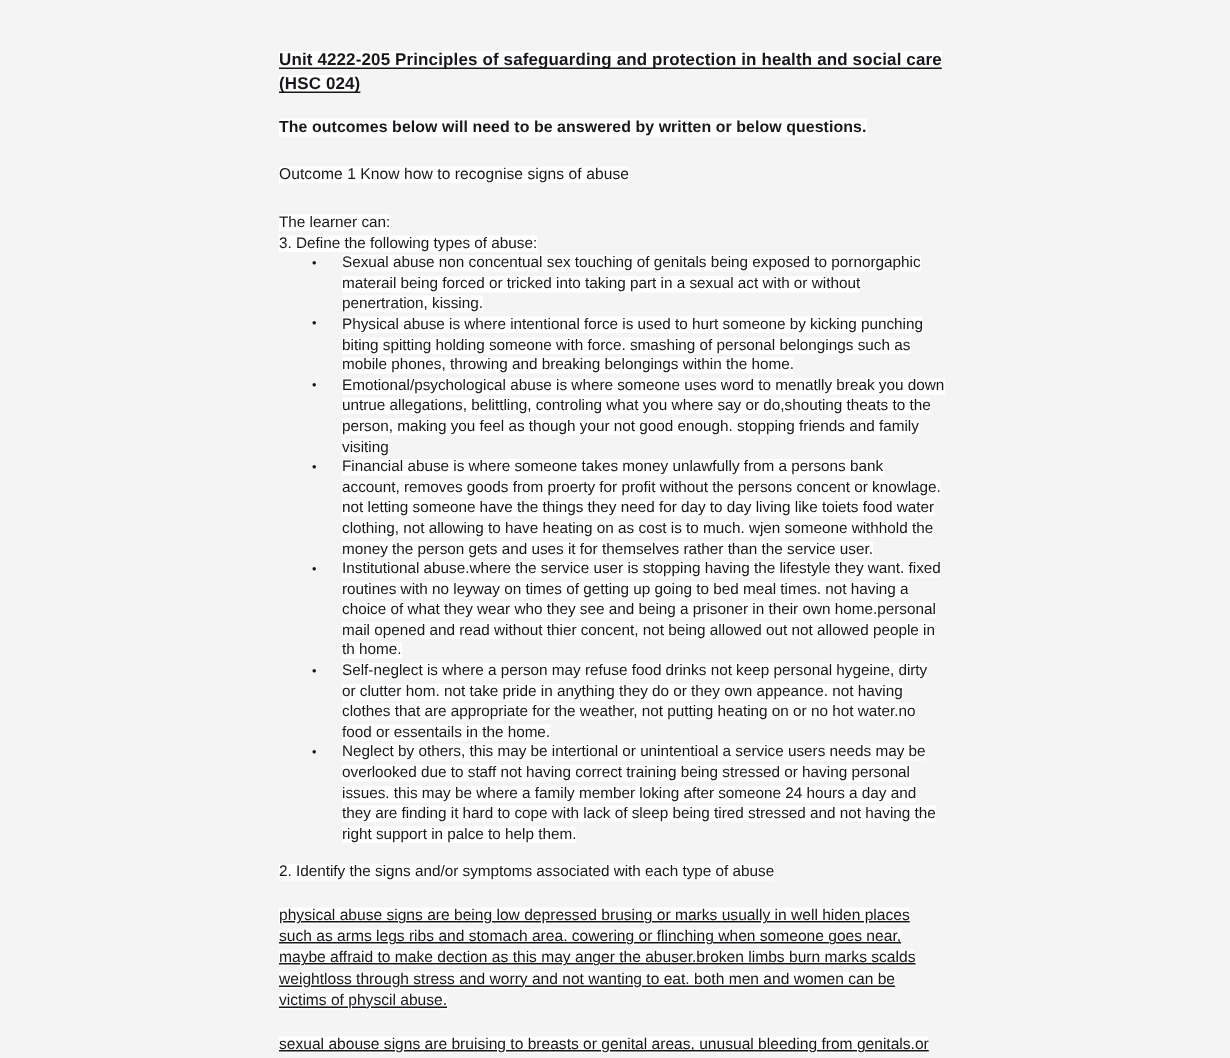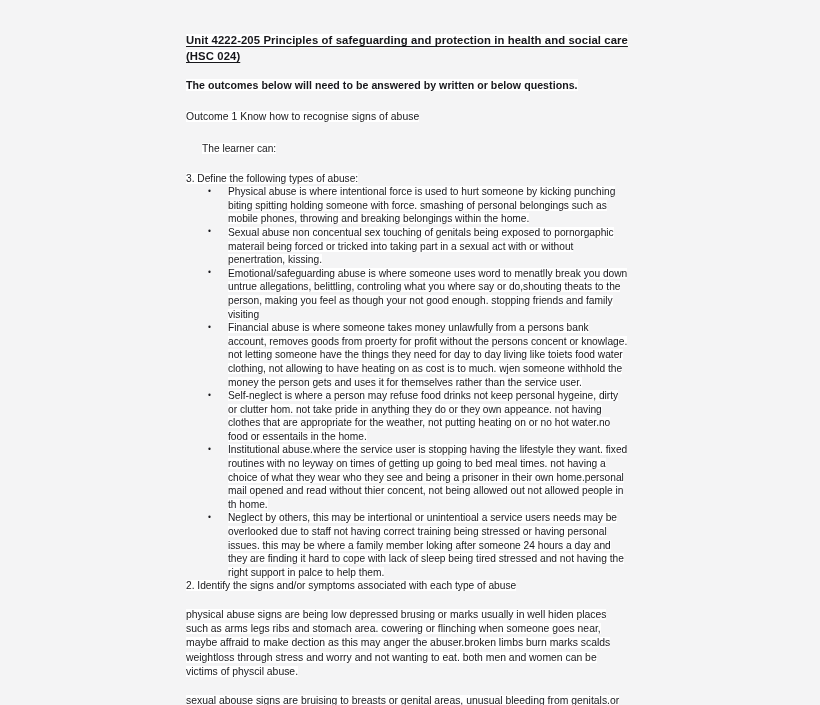--- a/index.html
+++ b/index.html
@@ -55,29 +55,29 @@
   .outcome-heading {
     font-size: 10.4px;
     font-weight: normal;
     line-height: 15px;
     letter-spacing: .05px;
     margin: 0 0 18px 0;
   }
   .lead-line {
     font-size: 10.2px;
     line-height: 13.6px;
-    margin: 16px;
+    margin: 0;
   }
   .numbered {
     font-size: 10.2px;
     line-height: 13.6px;
     margin: 0;
   }
   .numbered.spaced-top {
-    margin-top: 0px;
+    margin-top: 12px;
   }
 
   ul.abuse-list {
     list-style: none;
     margin: 0;
     padding: 0;
   }
   ul.abuse-list > li {
     position: relative;
     margin: 0 0 0 0;
@@ -92,20 +92,21 @@
     top: -0.5px;
     font-size: 8.5px;
     line-height: 13.6px;
     color: #18181c;
   }
 
   .para {
     font-size: 10.4px;
     line-height: 14.2px;
     margin: 0;
+    text-decoration: underline;
   }
   .gap-md { height: 15px; }
 </style>
 </head>
 <body>
 
 <div class="page">
   <div class="doc-body">
 
     <h1 class="doc-title">
@@ -123,36 +124,36 @@
     <p class="lead-line">
       <span class="hl">The learner can:</span>
     </p>
 
     <p class="numbered">
       <span class="hl">3. Define the following types of abuse:</span>
     </p>
 
     <ul class="abuse-list">
       <li>
+        <span class="hl">Sexual abuse non concentual sex touching of genitals being exposed to pornorgaphic materail being forced or tricked into taking part in a sexual act with or without penertration, kissing.</span>
+      </li>
+      <li>
         <span class="hl">Physical abuse is where intentional force is used to  hurt someone by kicking punching biting spitting holding someone with force. smashing of personal belongings such as mobile phones, throwing and breaking belongings within the home.</span>
       </li>
       <li>
-        <span class="hl">Sexual abuse non concentual sex touching of genitals being exposed to pornorgaphic materail being forced or tricked into taking part in a sexual act with or without penertration, kissing.</span>
-      </li>
-      <li>
-        <span class="hl">Emotional/safeguarding abuse is where someone uses word to menatlly break you down untrue allegations, belittling, controling what you where say or do,shouting theats to the person, making you feel as though your not good enough. stopping friends and family visiting</span>
+        <span class="hl">Emotional/psychological abuse is where someone uses word to menatlly break you down untrue allegations, belittling, controling what you where say or do,shouting theats to the person, making you feel as though your not good enough. stopping friends and family visiting</span>
       </li>
       <li>
         <span class="hl">Financial abuse is where someone takes money unlawfully from a persons bank account, removes goods from proerty for profit without the persons concent or knowlage. not letting someone have the things they need for day to day living like toiets food water clothing, not allowing to have heating on as cost is to much. wjen someone withhold the money the person gets and uses it for themselves rather than the service user.</span>
       </li>
       <li>
-        <span class="hl">Self-neglect is where a person may refuse food drinks  not keep personal hygeine, dirty or clutter hom. not take pride in anything they do or they own appeance. not having clothes that are appropriate for the weather, not putting heating on or no hot water.no  food or essentails in the home.</span>
+        <span class="hl">Institutional abuse.where the service user is stopping having the lifestyle they want. fixed routines with no leyway on times of getting up going to bed meal times. not having a choice of what they wear who they see and being a prisoner in their own home.personal mail opened and read without thier concent, not being allowed out not allowed people in th home.</span>
       </li>
       <li>
-        <span class="hl">Institutional abuse.where the service user is stopping having the lifestyle they want. fixed routines with no leyway on times of getting up going to bed meal times. not having a choice of what they wear who they see and being a prisoner in their own home.personal mail opened and read without thier concent, not being allowed out not allowed people in th home.</span>
+        <span class="hl">Self-neglect is where a person may refuse food drinks  not keep personal hygeine, dirty or clutter hom. not take pride in anything they do or they own appeance. not having clothes that are appropriate for the weather, not putting heating on or no hot water.no  food or essentails in the home.</span>
       </li>
       <li>
         <span class="hl">Neglect by others, this may be intertional or unintentioal a service users needs may be overlooked due to staff not having correct training being stressed or having personal issues. this may be where a family member loking after someone 24 hours a day and they are finding it hard to cope  with lack of sleep being tired stressed and not having the right support in palce to help them.</span>
       </li>
     </ul>
 
     <p class="numbered spaced-top">
       <span class="hl">2. Identify the signs and/or symptoms associated with each type of abuse</span>
     </p>
 

